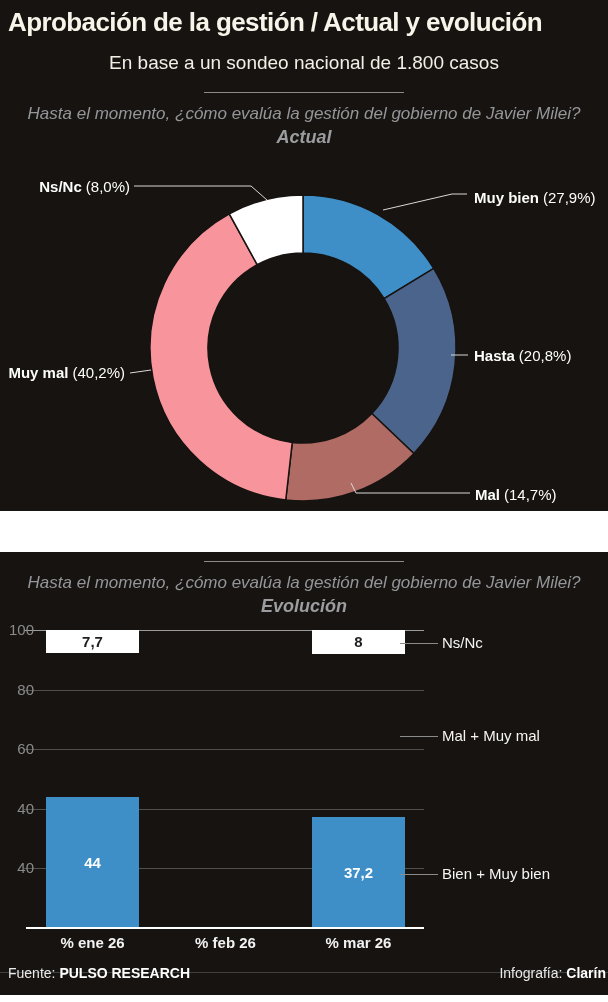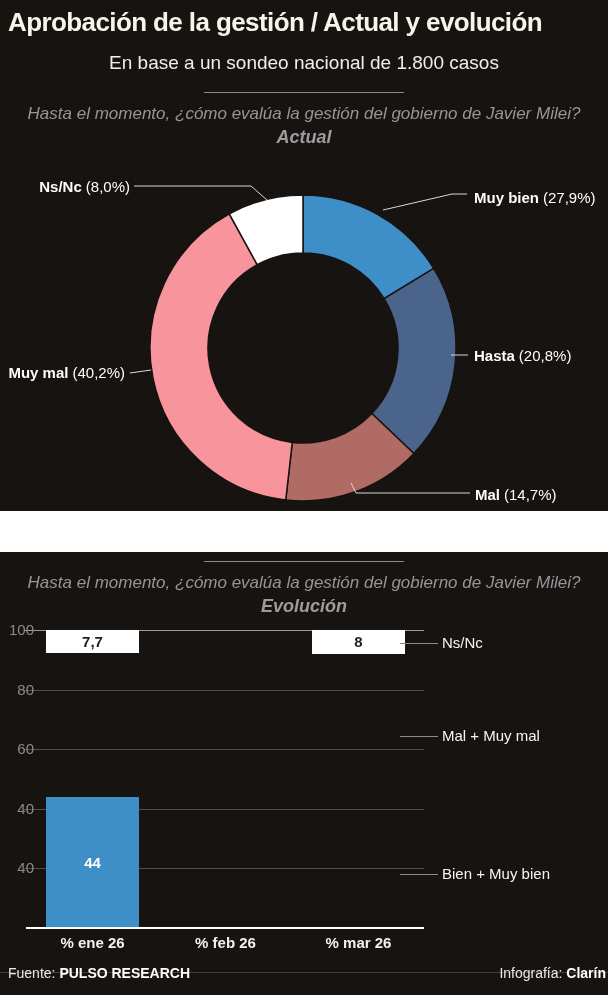--- a/index.html
+++ b/index.html
@@ -131,20 +131,23 @@
           <span>7,7</span>
         </div>
       <div class="seg lab-light" style="height: 131.12px; background: rgb(62, 142, 200);">
           <span>44</span>
         </div>
     </div>
     <div class="bar-col" style="left:312px;">
       <div class="seg lab-dark" style="height: 23.84px; background: rgb(255, 255, 255);">
           <span>8</span>
         </div>
+      <div class="seg lab-light" style="height: 110.856px; background: rgb(62, 142, 200);">
+          <span>37,2</span>
+        </div>
     </div>
 
     <div class="baseline" style="top:375px;"></div>
 
     <div class="cat-label" style="left:26px;">% ene 26</div>
     <div class="cat-label" style="left:159px;">% feb 26</div>
     <div class="cat-label" style="left:292px;">% mar 26</div>
 
     <div class="legend-line" style="top:91px;"></div>
     <div class="legend-label" style="top:82px;">Ns/Nc</div>

